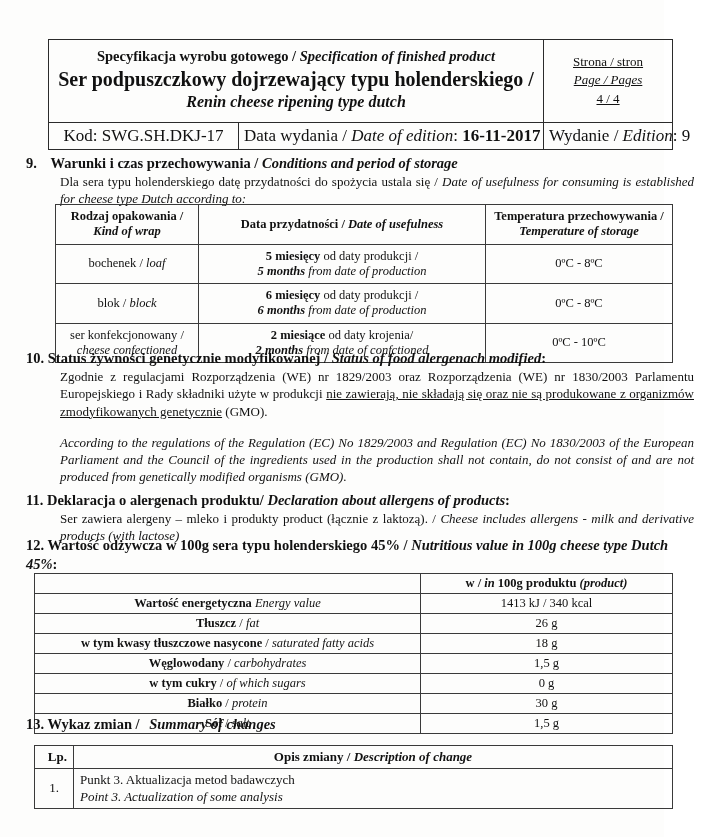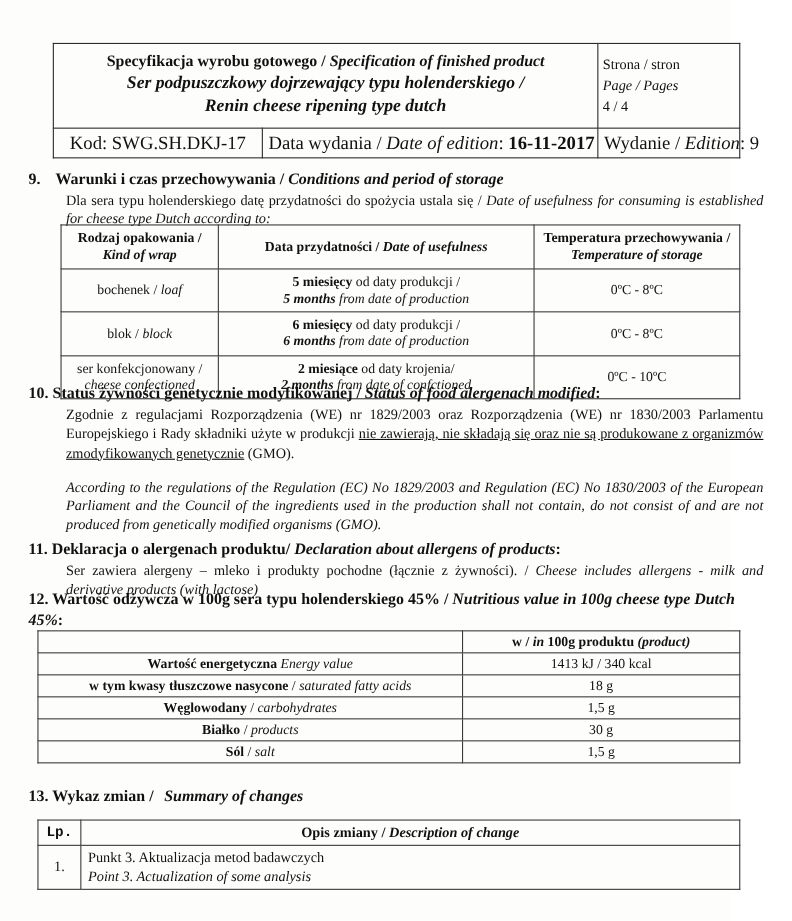--- a/index.html
+++ b/index.html
@@ -42,26 +42,28 @@
     border: 1px solid #2b2b2b;
     padding: 0;
     vertical-align: middle;
   }
   .hdr-title-cell {
     text-align: center;
     padding: 7px 6px 9px 6px !important;
     line-height: 1.30;
   }
   .hdr-line1 { font-size: 14.5px; font-weight: bold; }
-  .hdr-line2 { font-size: 16px; font-weight: bold; font-style: italic; }
+  .hdr-line2 { font-size: 20px; font-weight: bold; }
   .hdr-line3 { font-size: 16px; font-weight: bold; font-style: italic; }
   .hdr-page-cell {
+    text-align: center;
     font-size: 13px;
     line-height: 1.45;
     padding: 6px 4px !important;
+    text-decoration: underline;
   }
   .hdr-row2 td {
     text-align: center;
     font-size: 17px;
     padding: 3px 5px !important;
     white-space: nowrap;
   }
 
   
   .sect {
@@ -128,21 +130,21 @@
     border-collapse: collapse;
     table-layout: fixed;
   }
   .changes-table td {
     border: 1px solid #3a3a3a;
     vertical-align: middle;
     font-size: 13px;
     padding: 3px 6px;
     line-height: 1.25;
   }
-  .changes-head-lp { text-align: center; font-weight: bold; font-size: 15px; font-family: Liberation Mono, monospace; }
+  .changes-head-lp { text-align: right; font-weight: bold; font-size: 15px; }
   .changes-head-desc { text-align: center; font-weight: bold; font-size: 15px; }
   .changes-cell-lp { text-align: center; font-size: 13px; }
   .changes-cell-desc { text-align: left; }
 </style>
 </head>
 <body>
 
 <div class="page">
 
   <table class="header-table">
@@ -261,21 +263,21 @@
     <div class="body-text i" style="width:634px; margin-top:14px;">According to the regulations of the Regulation (EC) No 1829/2003 and Regulation (EC) No 1830/2003 of the European Parliament and the Council of the ingredients used in the production shall not contain, do not consist of and are not produced from genetically modified organisms (GMO).</div>
   </div>
 
   <div class="sect" style="top:478px;margin-top:14px;">
     <div class="sect-head">
       <span>11.</span>
       <span>Deklaracja o alergenach produktu/</span>
       <span class="i">Declaration about allergens of products</span><span>:</span>
     </div>
     <div class="body-text" style="width:634px;">
-      <span>Ser zawiera alergeny – mleko i produkty pochodne (łącznie z żywności). /</span>
+      <span>Ser zawiera alergeny – mleko i produkty product (łącznie z laktozą). /</span>
       <span class="i">Cheese includes allergens - milk and derivative products (with lactose)</span>
     </div>
   </div>
 
   <div class="sect" style="top:536px;">
     <div class="sect-head" style="white-space:normal; line-height:1.3; width:668px;">
       <span>12.</span>
       <span>Wartość odżywcza w 100g sera typu holenderskiego 45% /</span>
       <span class="i">Nutritious value in 100g cheese type Dutch 45%</span><span>:</span>
     </div>
@@ -291,29 +293,37 @@
         <td></td>
         <td>
           <span class="b">w / </span><span class="bi">in</span><span class="b"> 100g produktu </span><span class="bi">(product)</span>
         </td>
       </tr>
       <tr>
         <td><span class="b">Wartość energetyczna</span><span> </span><span class="i">Energy value</span></td>
         <td>1413 kJ / 340 kcal</td>
       </tr>
       <tr>
+        <td><span class="b">Tłuszcz</span><span> / </span><span class="i">fat</span></td>
+        <td>26 g</td>
+      </tr>
+      <tr>
         <td><span class="b">w tym kwasy tłuszczowe nasycone</span><span> / </span><span class="i">saturated fatty acids</span></td>
         <td>18 g</td>
       </tr>
       <tr>
         <td><span class="b">Węglowodany</span><span> / </span><span class="i">carbohydrates</span></td>
         <td>1,5 g</td>
       </tr>
       <tr>
-        <td><span class="b">Białko</span><span> / </span><span class="i">products</span></td>
+        <td><span class="b">w tym cukry</span><span> / </span><span class="i">of which sugars</span></td>
+        <td>0 g</td>
+      </tr>
+      <tr>
+        <td><span class="b">Białko</span><span> / </span><span class="i">protein</span></td>
         <td>30 g</td>
       </tr>
       <tr>
         <td><span class="b">Sól</span><span> / </span><span class="i">salt</span></td>
         <td>1,5 g</td>
       </tr>
     </tbody>
   </table>
 
   <div class="sect" style="top:716px;">

